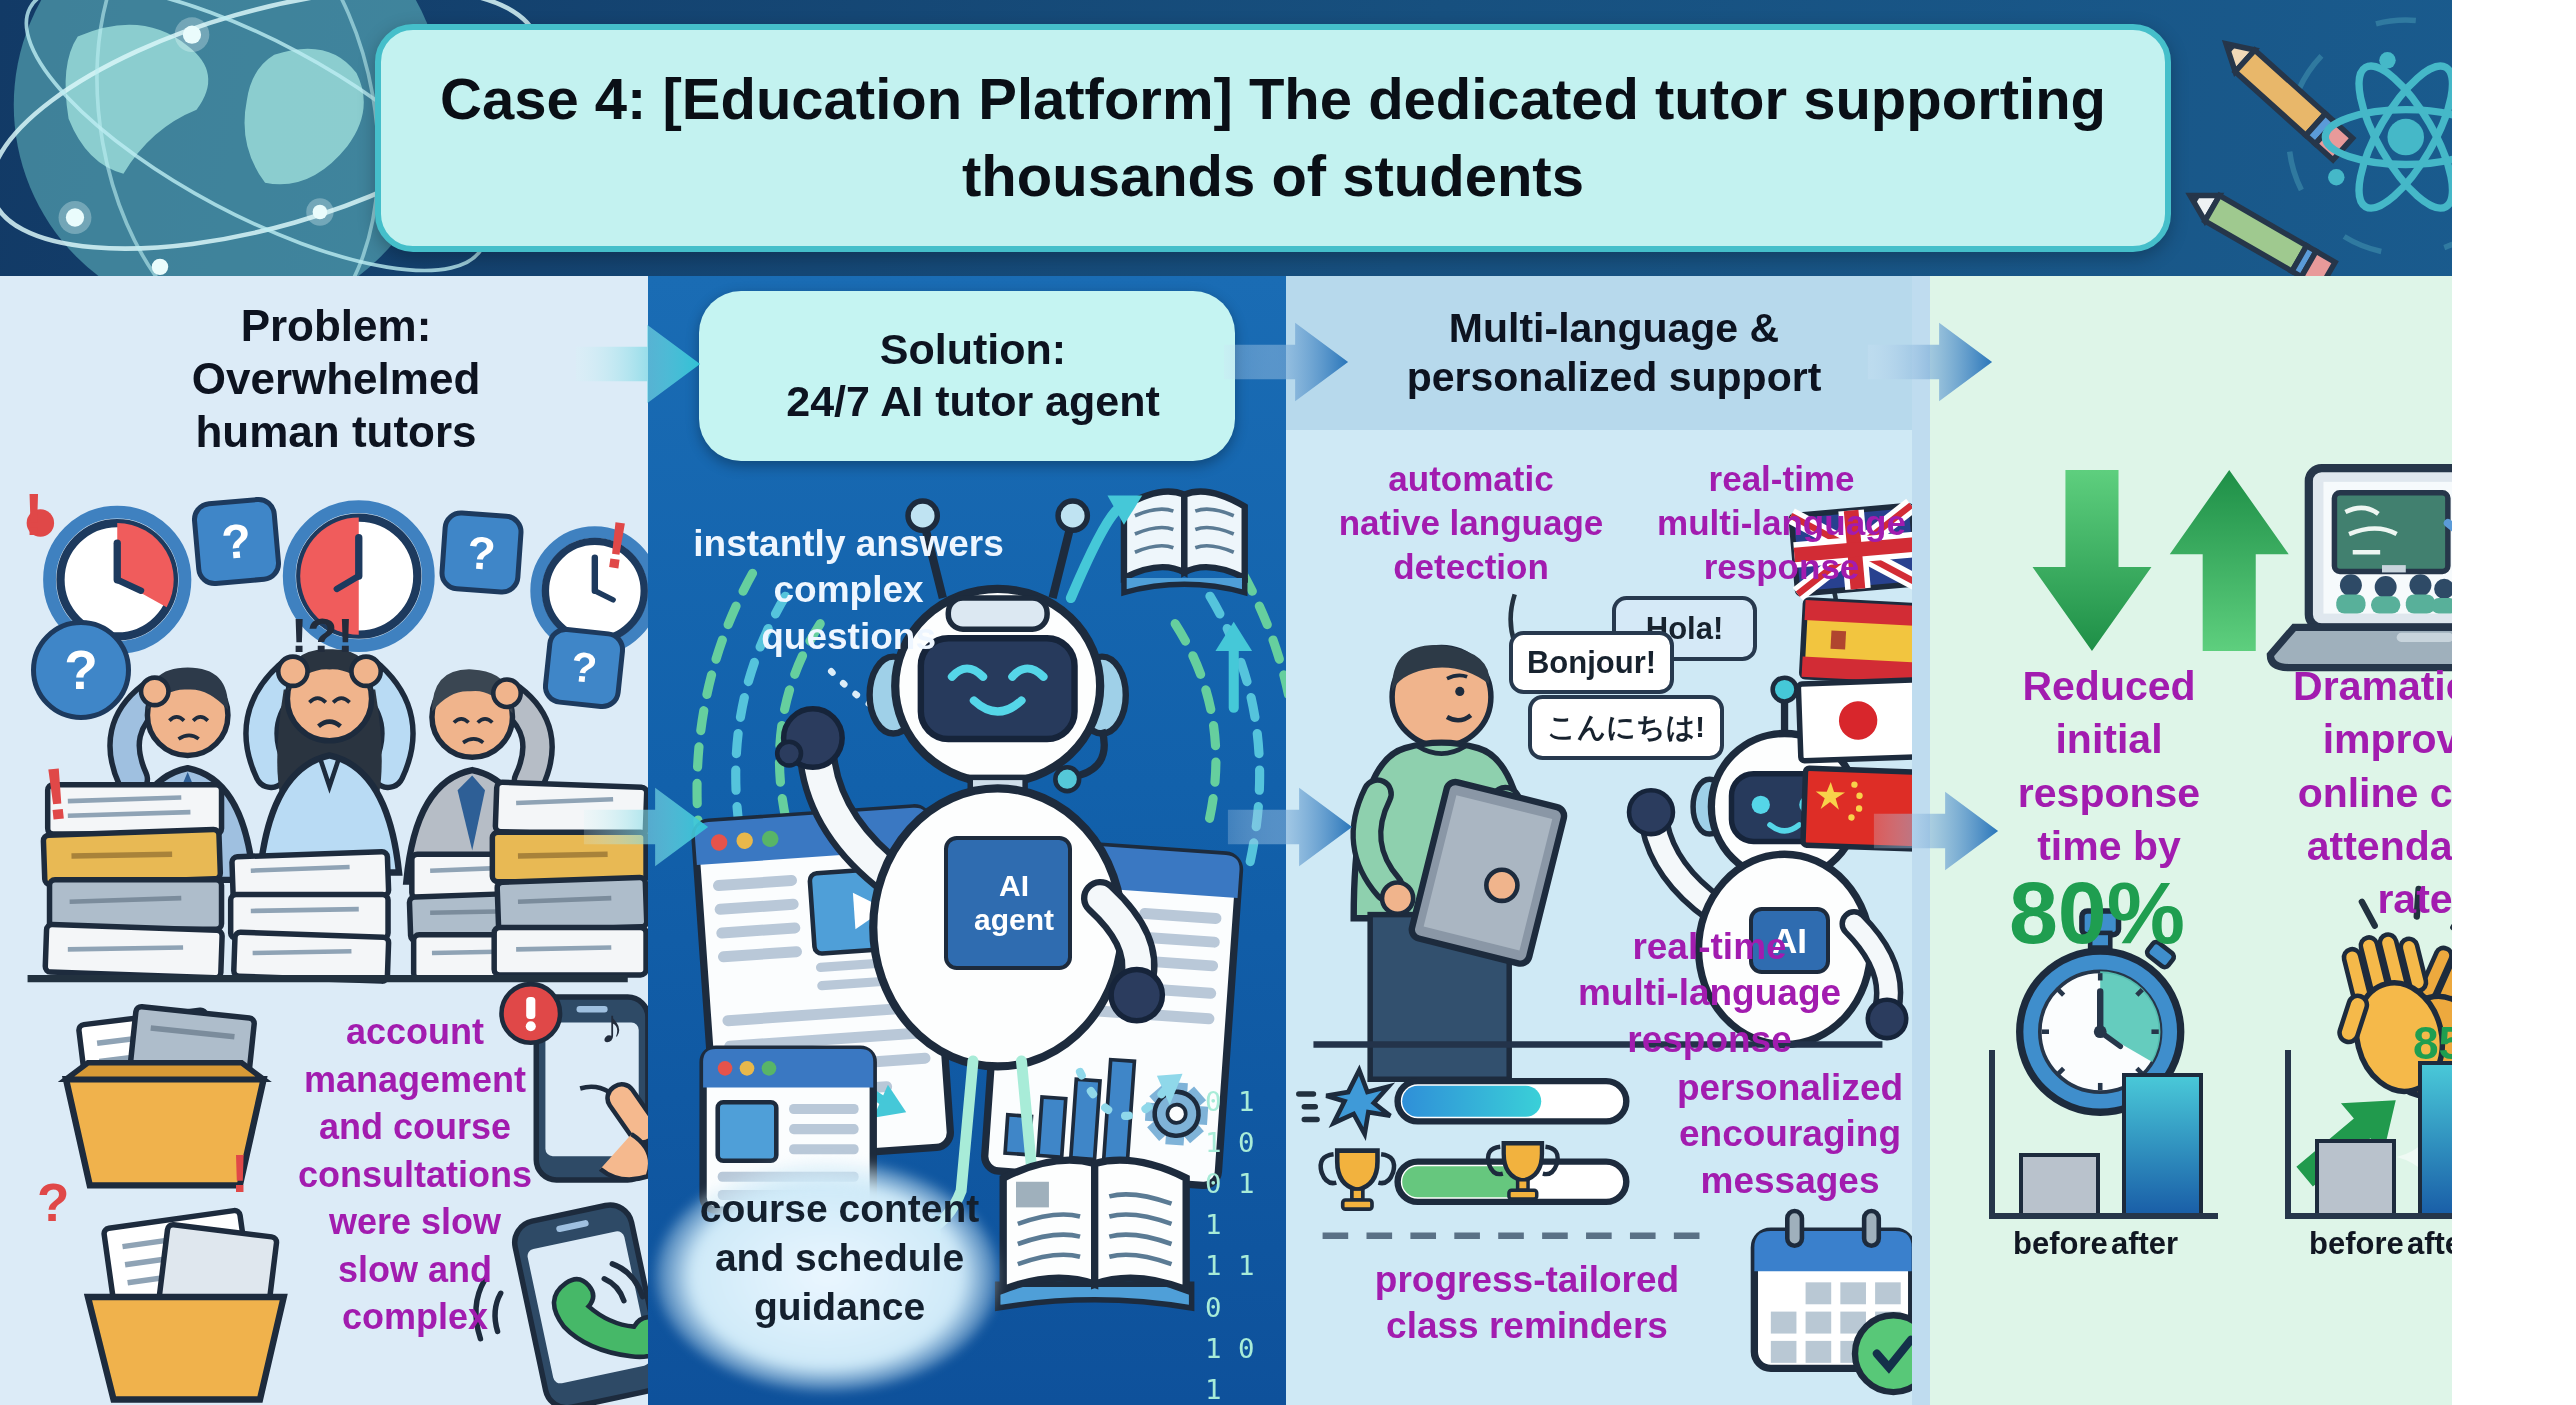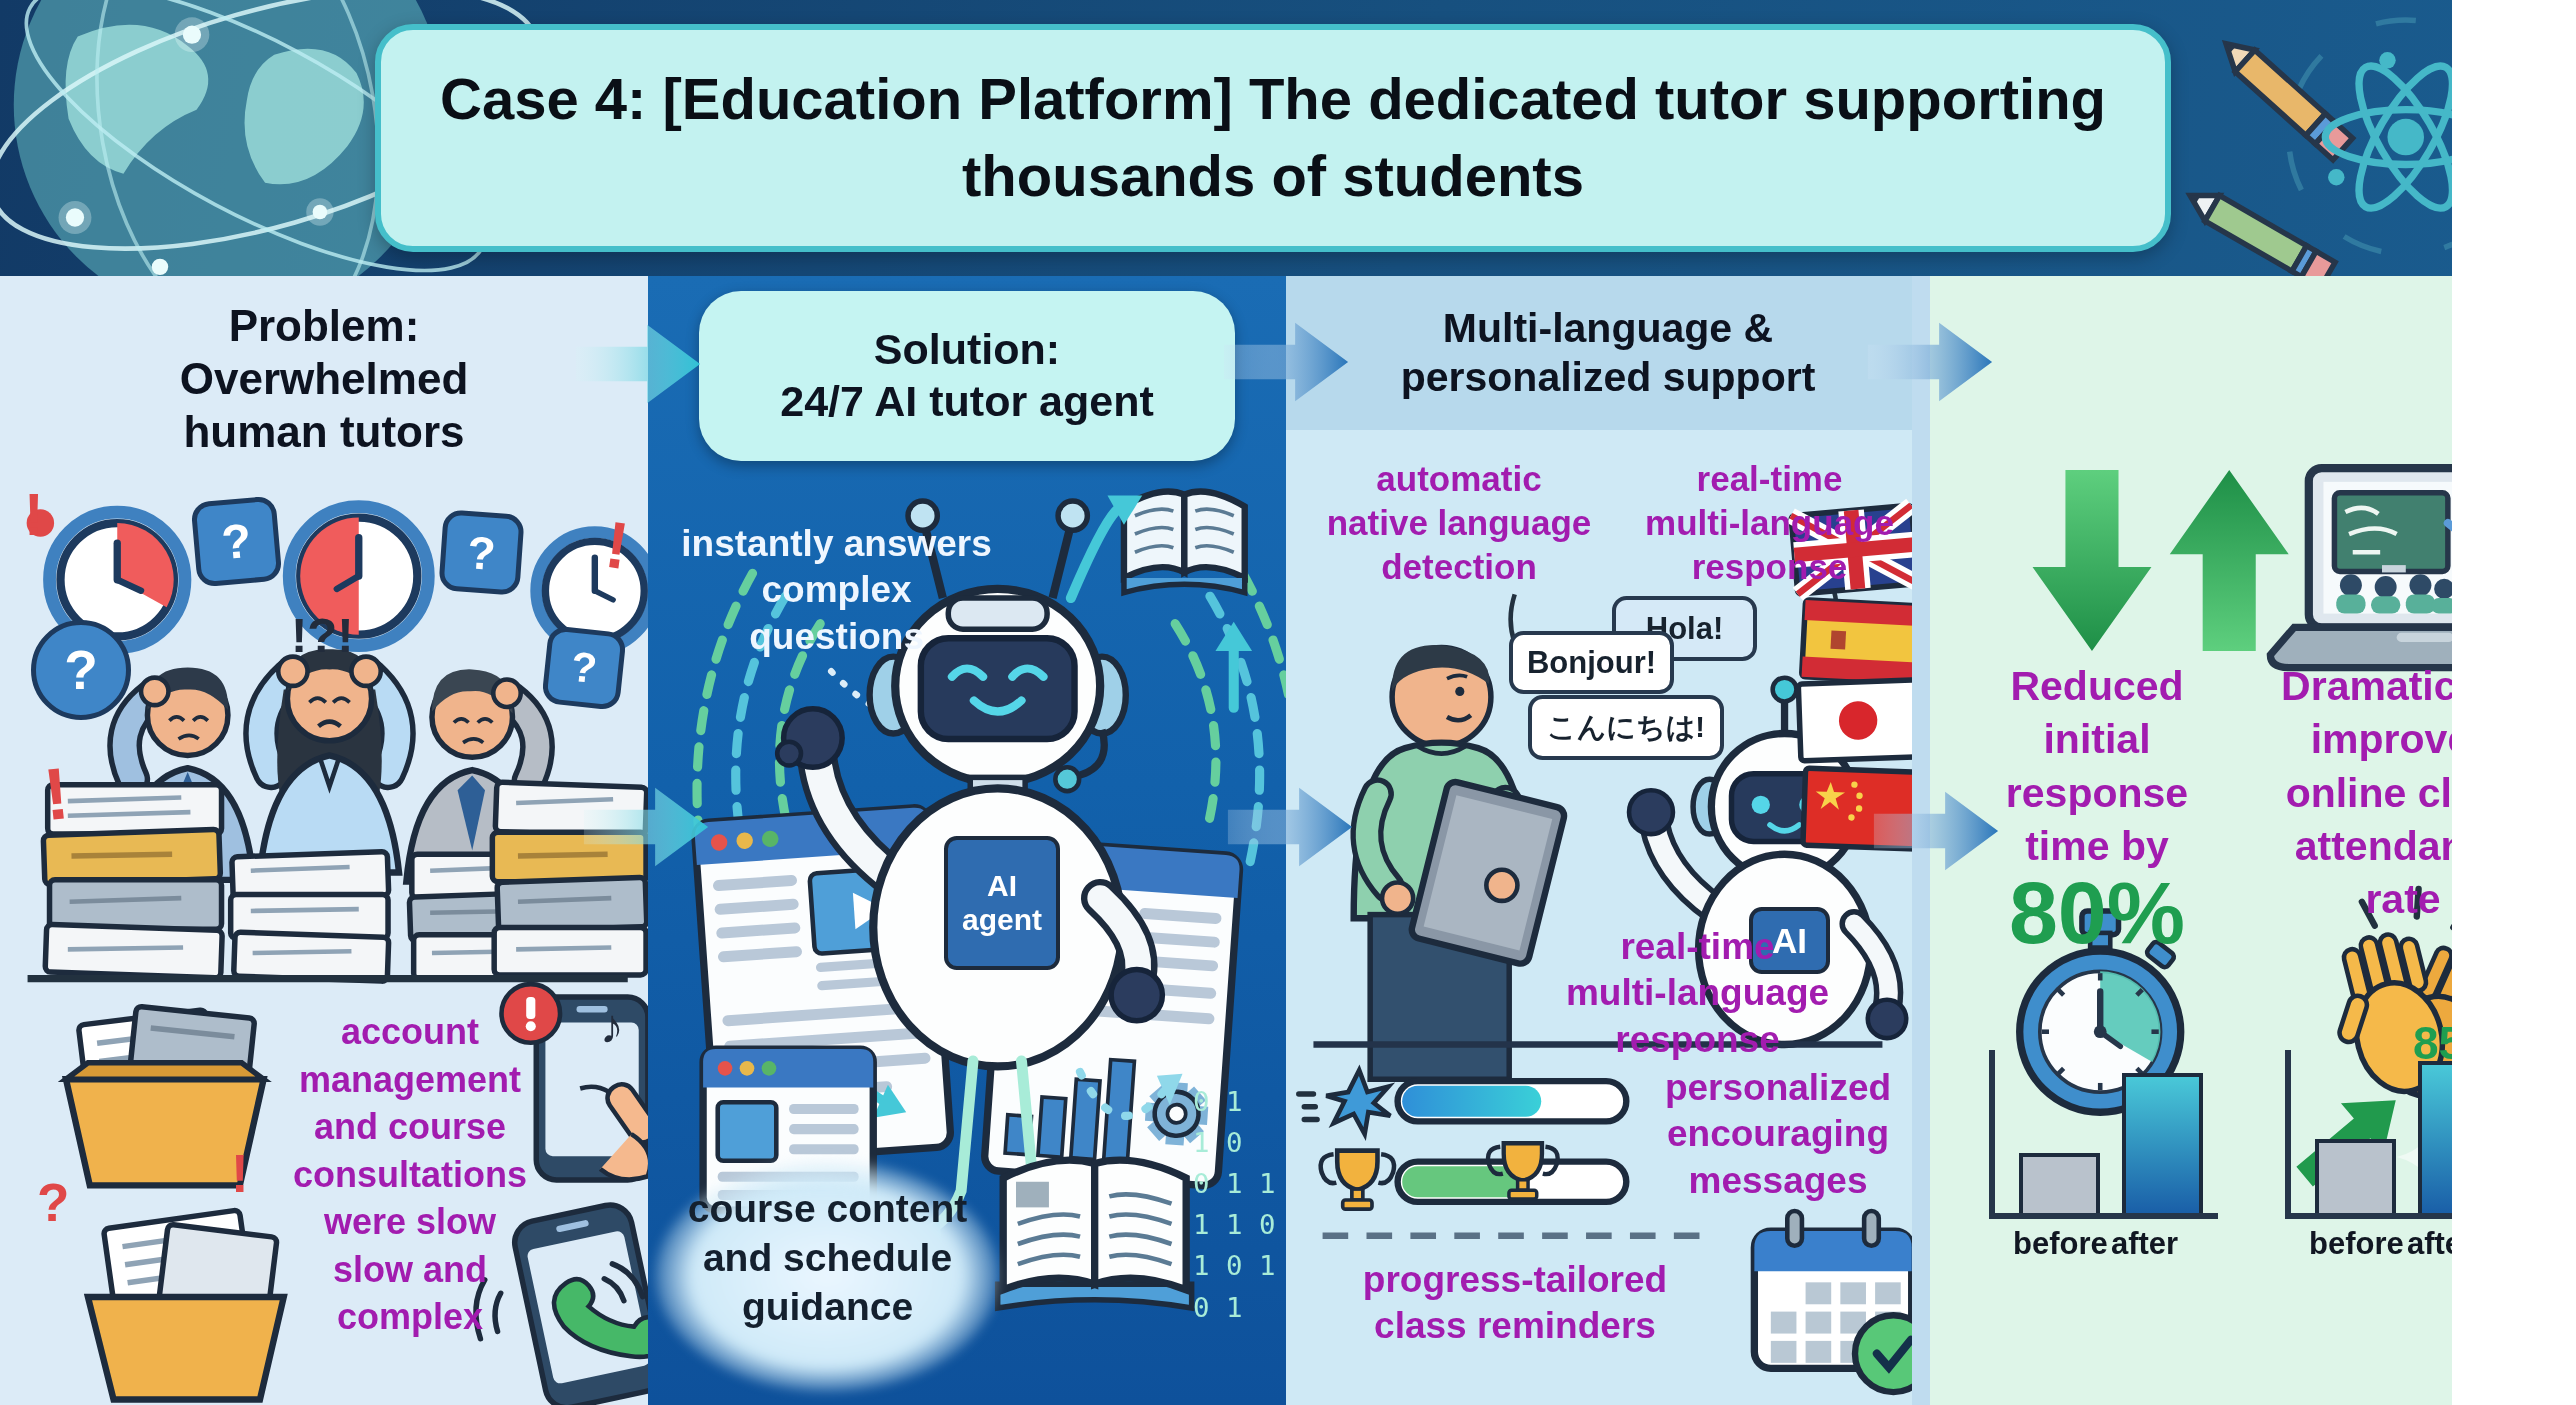--- a/index.html
+++ b/index.html
@@ -1,18 +1,18 @@
 <!DOCTYPE html>
 <html style="font-size:14.6px"><head>
 <meta charset="utf-8">
 <style>
   html,body{margin:0;padding:0;background:#ffffff;}
   .canvas{position:relative;width:2452px;height:1405px;overflow:hidden;
           font-family:"Liberation Sans", sans-serif;background:#dcebf7;}
-  .pre{white-space:pre-line;}
+  .pre{white-space:pre-line;padding-left:12px;}
   .abs{position:absolute;}
   
   .header{position:absolute;left:0;top:0;width:2576px;height:276px;
           background:linear-gradient(100deg,#123a66 0%,#17507f 55%,#1a5c8f 100%);}
   .title-box{position:absolute;left:375px;top:24px;width:1784px;height:216px;
              background:#c3f2f0;border:6.4px solid #45bfca;border-radius:38px;
              display:flex;align-items:center;justify-content:center;
              box-shadow:0 5.5px 16.5px rgba(0,0,0,.25);}
   .title-box .t{font-size:58px;font-weight:800;color:#0a0f16;text-align:center;line-height:1.32;padding:0 55px;}
   
@@ -323,21 +323,21 @@
         <span>?</span>
       </div>
     <div class="exmark" style="left:24px;top:205px;font-size:59px">!</div>
     <div class="exmark" style="left:606px;top:231px;font-size:66px;transform:rotate(8deg)">!</div>
     <div class="exmark" style="left:44px;top:476px;font-size:73px;transform:rotate(-6deg)">!</div>
     <div class="darkmark" style="left:291px;top:331px;font-size:49px">!?!</div>
     <div class="exmark" style="left:231px;top:867px;font-size:53px">!</div>
     <div class="exmark" style="left:37px;top:896px;font-size:53px">?</div>
     <div class="darkmark" style="left:600px;top:723px;font-size:48px">♪</div>
 
-    <div class="lbl pre" style="left:273px;top:732px;width:274px;font-size:36px;line-height:1.32">account
+    <div class="lbl pre" style="left:266px;top:732px;width:274px;font-size:36px;line-height:1.32">account
 management
 and course
 consultations
 were slow
 slow and
 complex</div>
   </section>
 
   <section class="col col-solution">
     <div class="abs" style="left:51px;top:14.6px;width:536px;height:170px;background:#c5f4f2;border-radius:42px;

